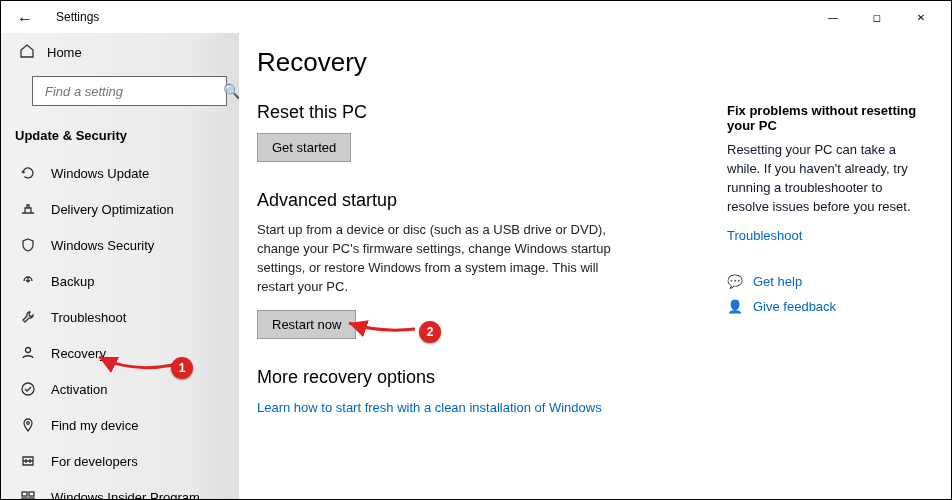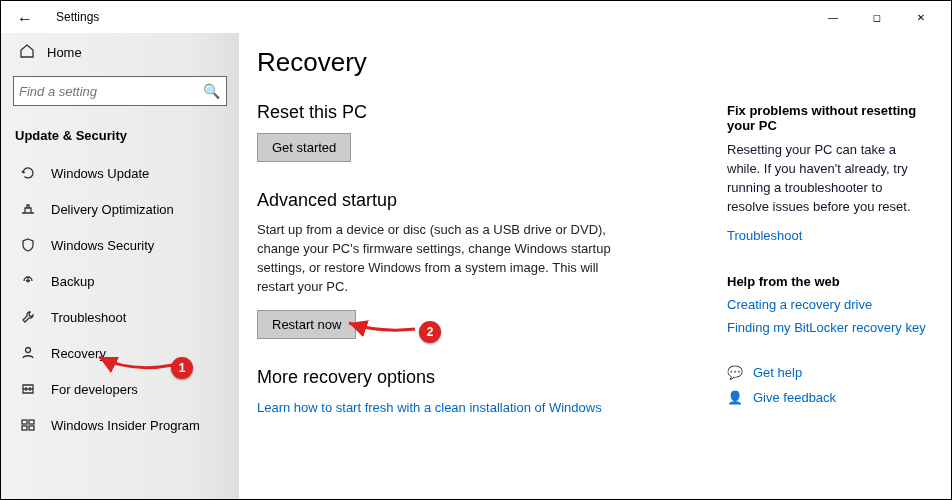--- a/index.html
+++ b/index.html
@@ -8,21 +8,21 @@
 .titlebar { height: 32px; display: flex; align-items: center; padding: 0 8px; }
 .titlebar .back { width: 32px; text-align: center; font-size: 16px; cursor: pointer; }
 .titlebar .title { font-size: 12px; margin-left: 15px; }
 .titlebar .spacer { flex: 1; }
 .winbtn { width: 44px; height: 30px; display: flex; align-items: center; justify-content: center; cursor: pointer; font-size: 10px; }
 
 .layout { display: flex; height: calc(100% - 32px); }
 
 .sidebar { width: 238px; background: linear-gradient(to right, #f2f2f2 0%, #eaeaea 80%, #dedede 100%); padding: 0 12px 12px 12px; overflow: hidden; }
 .home { display: flex; align-items: center; gap: 12px; padding: 10px 4px 14px 6px; font-size: 13px; cursor: pointer; }
-.searchbox { display: flex; align-items: center; border: 1px solid #666; background: #fff; height: 30px; padding: 0 5px; margin-bottom: 18px; }
+.searchbox { display: flex; align-items: center; border: 1px solid #666; background: #fff; height: 30px; padding: 0 12px; margin-bottom: 18px; margin-left: 19px; }
 .searchbox input { flex: 1; border: none; outline: none; font-size: 13px; background: transparent; font-style: italic; color: #666; }
 .searchbox .sicon { font-size: 14px; color: #444; }
 .category { font-size: 13px; font-weight: 600; padding: 4px 2px 12px 2px; }
 .navitem { display: flex; align-items: center; gap: 14px; padding: 9px 6px; font-size: 13px; cursor: pointer; position: relative; }
 .navitem .icon { width: 18px; height: 18px; display: flex; align-items: center; justify-content: center; font-size: 15px; color: #333; }
 
 .main { flex: 1; display: flex; padding: 14px 0 0 18px; overflow: hidden; }
 .content { width: 470px; }
 .content h1 { font-size: 26px; font-weight: 400; margin-bottom: 24px; }
 .section { margin-bottom: 28px; }
@@ -115,20 +115,38 @@
           <svg viewBox="0 0 16 16">
             <circle cx="8" cy="5" r="2.5"></circle>
             <path d="M3 13c1-3 9-3 10 0"></path>
           </svg>
         </span>
       <span>Recovery</span>
     </div>
     <div class="navitem">
       <span class="icon">
           <svg viewBox="0 0 16 16">
+            <circle cx="8" cy="8" r="6"></circle>
+            <path d="M5 8l2 2 4-4"></path>
+          </svg>
+        </span>
+      <span>Activation</span>
+    </div>
+    <div class="navitem">
+      <span class="icon">
+          <svg viewBox="0 0 16 16">
+            <path d="M8 2a4 4 0 0 1 4 4c0 3-4 8-4 8s-4-5-4-8a4 4 0 0 1 4-4z"></path>
+            <circle cx="8" cy="6" r="1.3"></circle>
+          </svg>
+        </span>
+      <span>Find my device</span>
+    </div>
+    <div class="navitem">
+      <span class="icon">
+          <svg viewBox="0 0 16 16">
             <path d="M3 4h10v8H3zM6 6v4M10 6v4M3 8h10"></path>
           </svg>
         </span>
       <span>For developers</span>
     </div>
     <div class="navitem">
       <span class="icon">
           <svg viewBox="0 0 16 16">
             <rect x="2" y="3" width="5" height="4"></rect>
             <rect x="9" y="3" width="5" height="4"></rect>
@@ -159,25 +177,20 @@
         <h2>More recovery options</h2>
         <span class="link">Learn how to start fresh with a clean installation of Windows</span>
       </div>
     </div>
 
     <div class="aside">
       <div class="block">
         <h3>Fix problems without resetting your PC</h3>
         <p>Resetting your PC can take a while. If you haven't already, try running a troubleshooter to resolve issues before you reset.</p>
         <span class="link">Troubleshoot</span>
-      </div>
-      <div class="block">
-        <h3>Help from the web</h3>
-        <div class="link" style="margin-bottom:8px">Creating a recovery drive</div>
-        <div class="link">Finding my BitLocker recovery key</div>
       </div>
       <div class="block">
         <div class="asideitem">
           <span class="i">💬</span>
           <span>Get help</span>
         </div>
         <div class="asideitem">
           <span class="i">👤</span>
           <span>Give feedback</span>
         </div>

